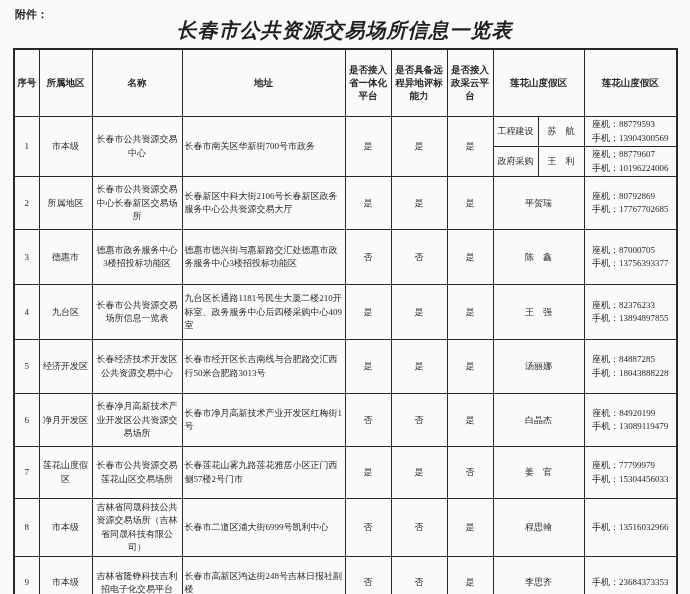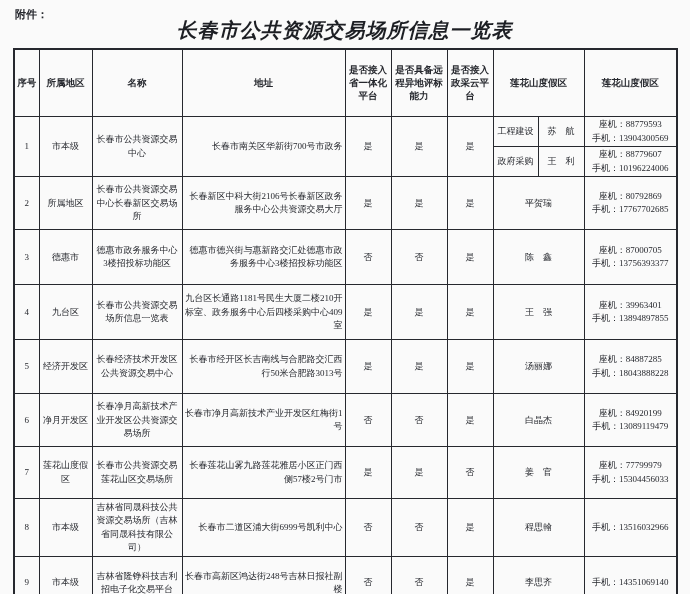--- a/index.html
+++ b/index.html
@@ -33,23 +33,23 @@
     padding:1px 2px;
     font-size:9px; line-height:1.5;
     text-align:center; vertical-align:middle;
     word-break:break-all;
   }
   th {
     font-family:"Liberation Sans", sans-serif;
     font-weight:700; font-size:9.5px; line-height:1.35;
     padding:14px 1px;
   }
-  td.addr { text-align:right; }
+  td.addr { text-align:left; }
   td.phone { text-align:center; }
-  .phone-block { display:inline-block; text-align:center; }
+  .phone-block { display:inline-block; text-align:left; }
   .phone-block div { white-space:nowrap; }
 </style>
 </head>
 <body>
 
 <div class="page">
   <div class="attachment">附件：</div>
   <h1 class="title">长春市公共资源交易场所信息一览表</h1>
 
   <table class="info-table">
@@ -146,21 +146,21 @@
         <td>4</td>
         <td>九台区</td>
         <td>长春市公共资源交易场所信息一览表</td>
         <td class="addr">九台区长通路1181号民生大厦二楼210开标室、政务服务中心后四楼采购中心409室</td>
         <td>是</td>
         <td>是</td>
         <td>是</td>
         <td colspan="2">王　强</td>
         <td class="phone">
           <span class="phone-block">
-            <div>座机：39963401</div>
+            <div>座机：82376233</div>
             <div>手机：13894897855</div>
           </span>
         </td>
       </tr>
 
       <tr style="height:54px">
         <td>5</td>
         <td>经济开发区</td>
         <td>长春经济技术开发区公共资源交易中心</td>
         <td class="addr">长春市经开区长吉南线与合肥路交汇西行50米合肥路3013号</td>
@@ -230,19 +230,19 @@
         <td>9</td>
         <td>市本级</td>
         <td>吉林省隆铮科技吉利招电子化交易平台</td>
         <td class="addr">长春市高新区鸿达街248号吉林日报社副楼</td>
         <td>否</td>
         <td>否</td>
         <td>是</td>
         <td colspan="2">李思齐</td>
         <td class="phone">
           <span class="phone-block">
-            <div>手机：14351069140</div>
+            <div>手机：23684373353</div>
           </span>
         </td>
       </tr>
     </tbody>
   </table>
 </div>
 
 </body></html>

